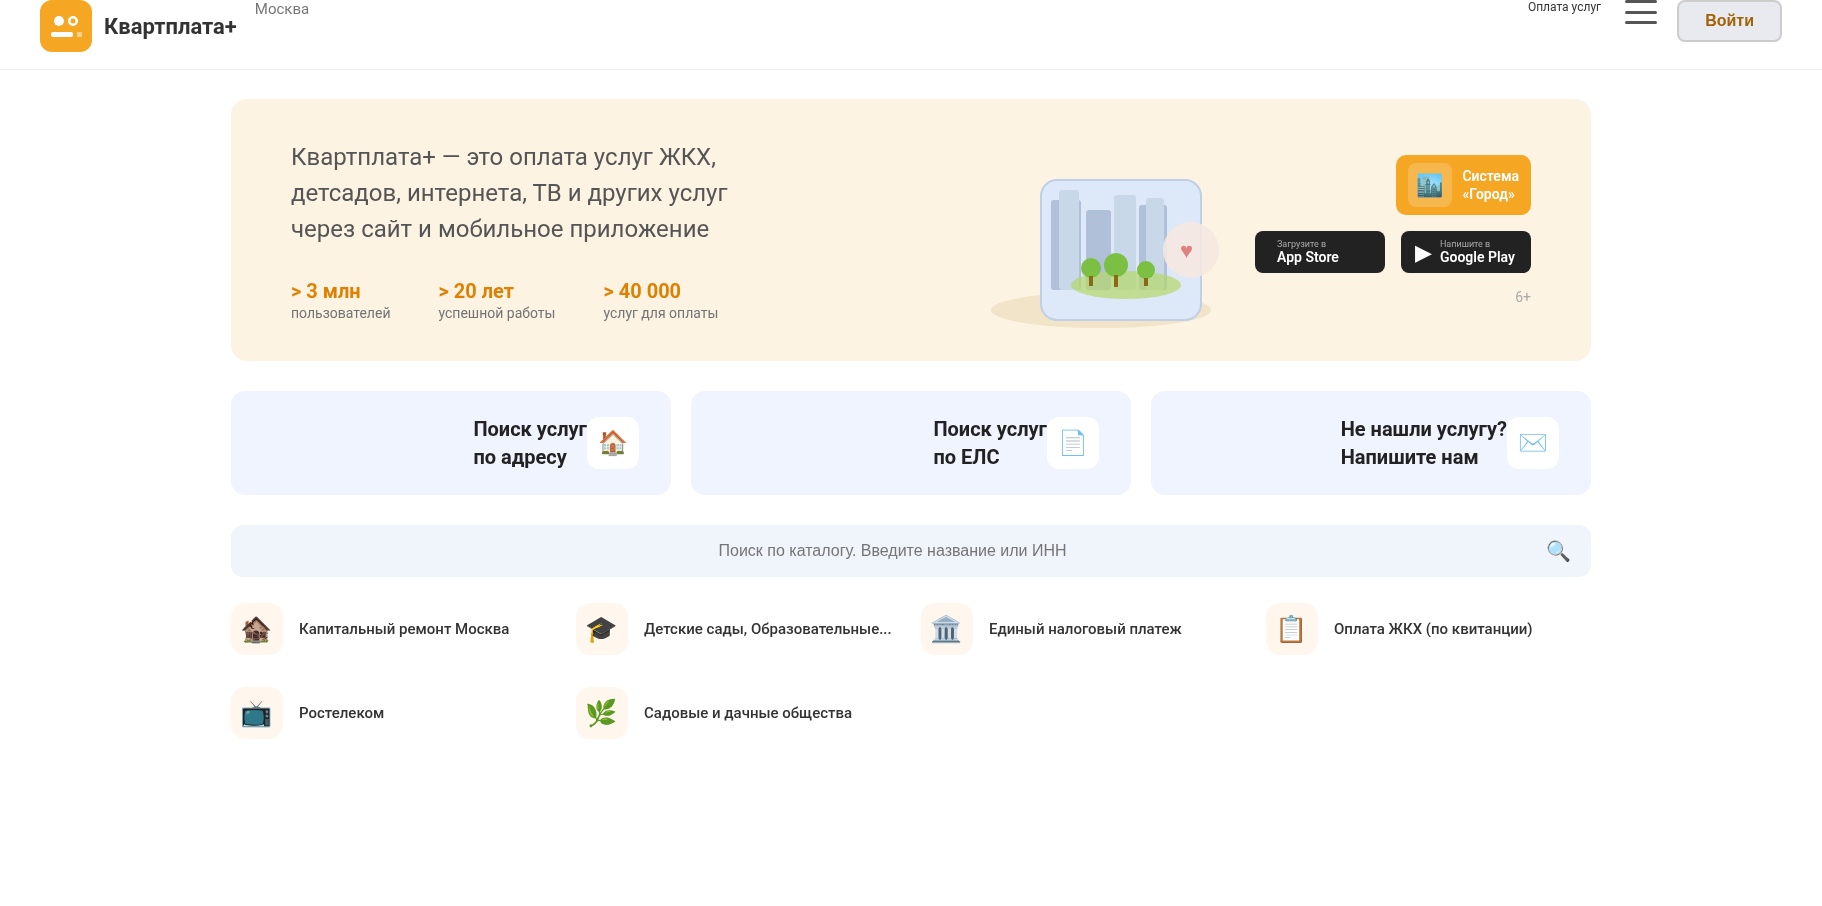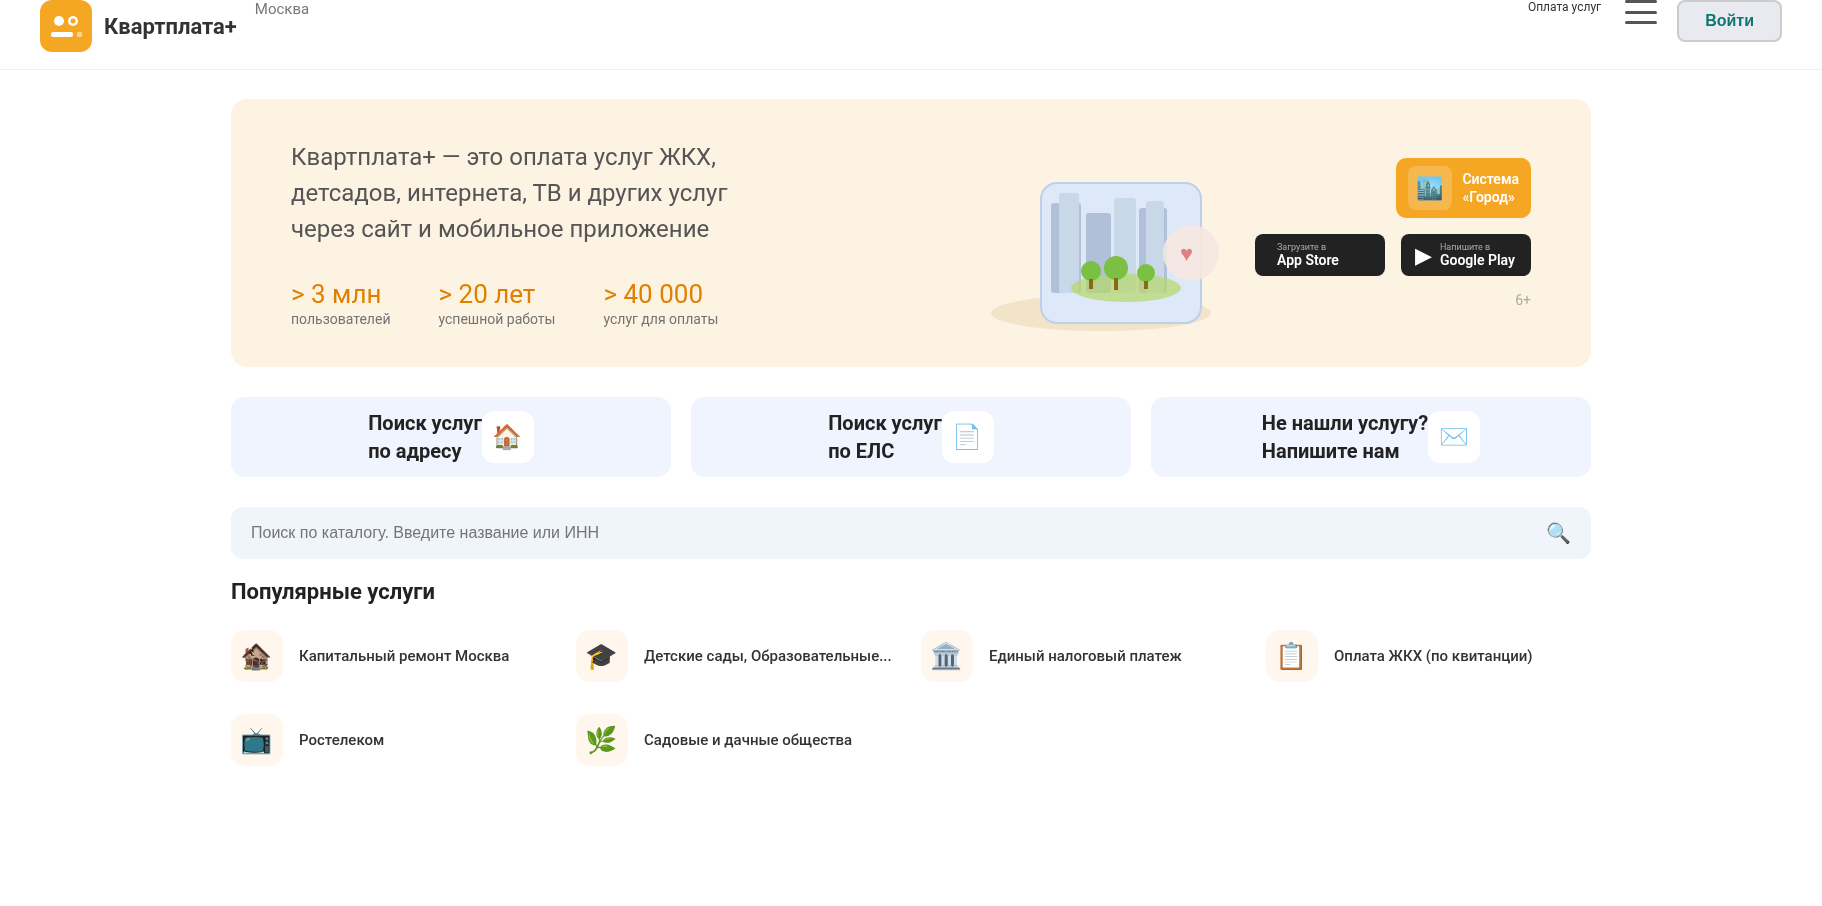--- a/index.html
+++ b/index.html
@@ -21,33 +21,33 @@
     .nav-city { font-size: 15px; color: #777; margin-left: 18px; }
     .nav-spacer { flex: 1; }
     .nav-services { font-size: 12px; color: #333; margin-right: 24px; cursor: pointer; }
     .nav-burger {
       width: 32px; height: 24px; display: flex; flex-direction: column; justify-content: space-between;
       cursor: pointer; margin-right: 20px;
     }
     .nav-burger span { display: block; height: 3px; background: #555; border-radius: 2px; }
     .btn-login {
       padding: 10px 26px; border: 2px solid #ccc; border-radius: 8px; background: #e8eaf0;
-      font-size: 16px; font-weight: 600; cursor: pointer; color: #0f766e;
+      font-size: 16px; font-weight: 600; cursor: pointer; color: #a16207;
     }
 
     
     .hero {
       margin: 0 auto; max-width: 1440px; margin-top: 16px;
       background: #fdf3e3; border-radius: 16px; padding: 40px 60px;
       display: flex; align-items: center; position: relative; overflow: hidden; min-height: 260px;
     }
     .hero-content { flex: 1; z-index: 2; }
     .hero-title { font-size: 24px; color: #555; line-height: 1.5; max-width: 460px; margin-bottom: 32px; }
     .hero-stats { display: flex; gap: 48px; }
-    .hero-stat-num { font-size: 26px; font-weight: 400; color: #e08000; }
+    .hero-stat-num { font-size: 20px; font-weight: 700; color: #e08000; }
     .hero-stat-label { font-size: 14px; color: #737373; margin-top: 2px; }
 
     .hero-visual {
       position: absolute; right: 320px; top: 0; bottom: 0;
       display: flex; align-items: center; justify-content: center; width: 340px;
     }
     
 
     .hero-right {
       display: flex; flex-direction: column; align-items: flex-end; gap: 16px;
@@ -66,38 +66,38 @@
     }
     .store-badge-sub { font-size: 9px; color: #aaa; }
     .store-badge-name { font-size: 14px; font-weight: 600; }
     .age-badge { font-size: 14px; color: #aaa; align-self: flex-end; }
 
     
     .cards-row {
       display: flex; gap: 20px; max-width: 1440px; margin: 30px auto; padding: 0 40px;
     }
     .service-card {
-      flex: 1; background: #f0f4ff; border-radius: 14px; padding: 12px 32px;
-      display: flex; align-items: center; justify-content: center;
+      flex: 1; background: #f0f4ff; border-radius: 14px; padding: 24px 32px;
+      display: flex; align-items: center; justify-content: flex-end;
       cursor: pointer; transition: box-shadow 0.2s;
     }
     .service-card-title { font-size: 20px; font-weight: 700; color: #222; line-height: 1.4; }
     .service-card-icon {
       width: 52px; height: 52px; border-radius: 12px; background: #fff;
       display: flex; align-items: center; justify-content: center; font-size: 24px; color: #7a9cc6;
     }
 
     
     .search-wrap { max-width: 1440px; margin: 0 auto; padding: 0 40px 20px; }
     .search-box {
       display: flex; align-items: center; background: #f0f4fb; border-radius: 12px;
       padding: 14px 20px; gap: 12px;
     }
     .search-input {
-      flex: 1; border: none; background: transparent; font-size: 16px; color: #4d7c0f; outline: none;
+      flex: 1; border: none; background: transparent; font-size: 16px; color: #4d7c0f; outline: none; text-align: center;
     }
     .search-icon { font-size: 20px; color: #7a9cc6; cursor: pointer; }
 
     
     .popular-section { max-width: 1440px; margin: 0 auto; padding: 0 40px; }
     .popular-title { font-size: 22px; font-weight: 700; color: #222; margin-bottom: 20px; }
     .popular-grid { display: grid; grid-template-columns: repeat(4, 1fr); gap: 20px; }
     .popular-item {
       display: flex; align-items: center; gap: 16px; cursor: pointer; padding: 6px 0;
     }
@@ -227,21 +227,20 @@
 </div>
 
 <div class="search-wrap">
   <div class="search-box">
     <input class="search-input" type="text" placeholder="Поиск по каталогу. Введите название или ИНН" style="">
     <span class="search-icon">🔍</span>
   </div>
 </div>
 
 <div class="popular-section">
-  <h2 class="popular-title">Популярные услуги</h2>
   <div class="popular-grid" id="popular-grid">
   <div class="popular-item">
     <div class="popular-item-icon">🏚️</div>
     <span class="popular-item-name">Капитальный ремонт Москва</span>
   </div>
       <div class="popular-item">
     <div class="popular-item-icon">🎓</div>
     <span class="popular-item-name">Детские сады, Образовательные...</span>
   </div>
       <div class="popular-item">

